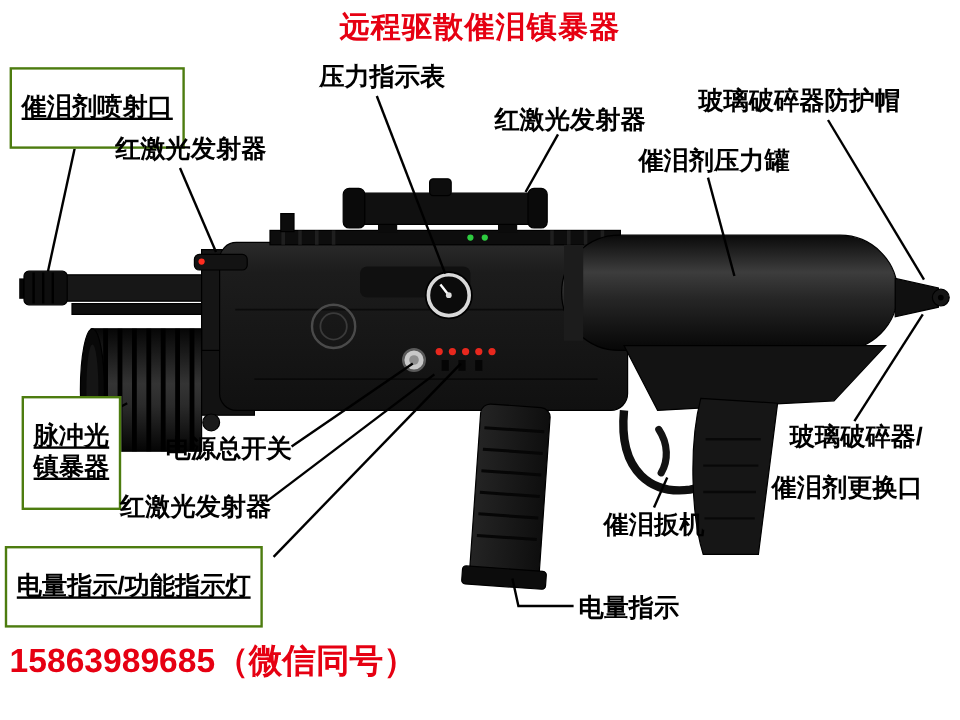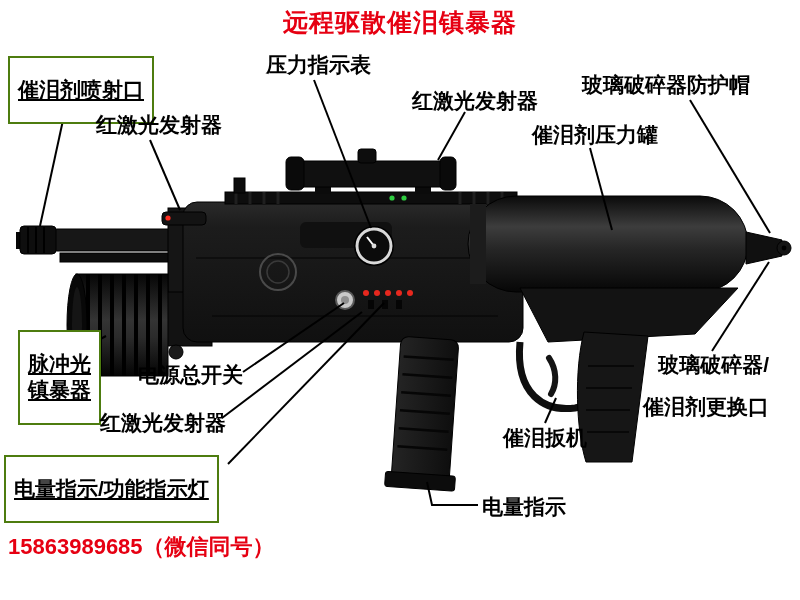--- a/index.html
+++ b/index.html
@@ -13,21 +13,21 @@
     font-size:25px;font-weight:bold;color:#e60012;letter-spacing:1px;
   }
   .label{
     position:absolute;font-size:21px;font-weight:bold;color:#000;
     white-space:nowrap;line-height:1.25;
   }
   .boxed{border:2px solid #4d7c0f;padding:19px 8px;background:#fff;text-decoration:underline;}
   .stack .line{display:block;text-align:center;}
   .spread .line{display:block;margin-bottom:16px;text-align:right;}
   .phone{
-    position:absolute;left:8px;top:532px;font-size:22px;font-weight:bold;color:#e60012;
+    position:absolute;left:8px;top:532px;font-size:28px;font-weight:bold;color:#e60012;
   }
 </style>
 </head>
 <body>
 
 <div class="stage">
 
   <svg class="art" viewBox="0 0 800 600" aria-hidden="true">
     <defs>
       <linearGradient id="tankGrad" x1="0" y1="0" x2="0" y2="1">

